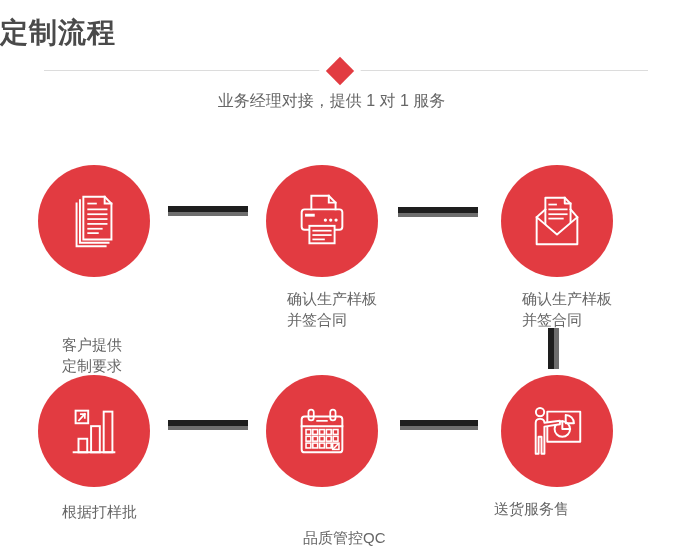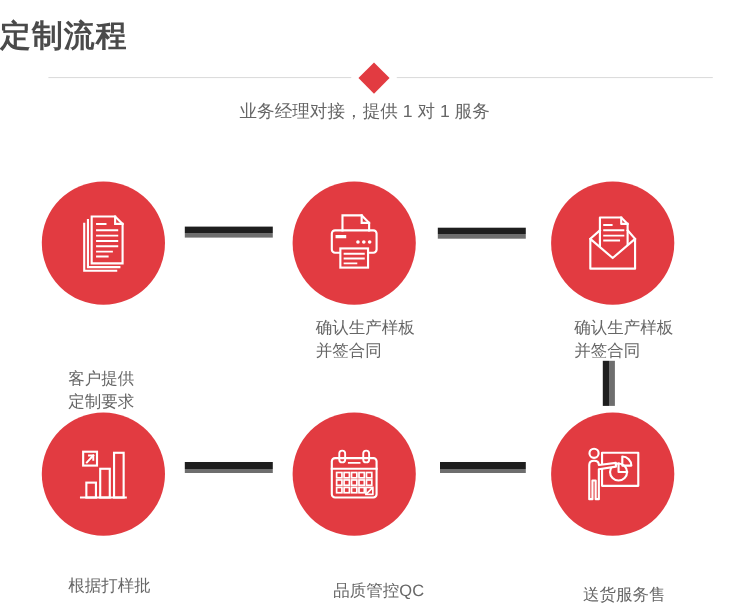--- a/index.html
+++ b/index.html
@@ -116,21 +116,21 @@
     <svg width="62" height="62" viewBox="0 0 64 64" fill="none" stroke="#ffffff" stroke-width="2" stroke-linecap="square">
       <line x1="11" y1="54" x2="53" y2="54"></line>
       <rect x="16" y="40" width="9" height="14"></rect>
       <rect x="29" y="27" width="9" height="27"></rect>
       <rect x="42" y="12" width="9" height="42"></rect>
       <rect x="13" y="11" width="13" height="13"></rect>
       <line x1="16.5" y1="21" x2="22.5" y2="14.5" stroke-width="1.8"></line>
       <polyline points="18.5,14.5 22.5,14.5 22.5,18.5" stroke-width="1.8" fill="none"></polyline>
     </svg>
   </div>
-  <div class="label" style="left:62px;top:522px;text-align:right;">
+  <div class="label" style="left:62px;top:501px;text-align:right;">
     <div>根据打样批</div>
   </div>
 
   <div class="circle" style="left:266px;top:375px;">
     <svg width="62" height="62" viewBox="0 0 64 64" fill="none" stroke="#ffffff" stroke-width="2" stroke-linecap="square">
       <rect x="11" y="17" width="42" height="37" rx="3"></rect>
       <line x1="11" y1="27" x2="53" y2="27"></line>
       <rect x="18" y="10" width="5.5" height="11" rx="2.75" stroke-width="1.8"></rect>
       <rect x="40.5" y="10" width="5.5" height="11" rx="2.75" stroke-width="1.8"></rect>
       <line x1="27" y1="21.5" x2="37" y2="21.5" stroke-width="1.8"></line>
@@ -160,17 +160,17 @@
   <div class="circle" style="left:501px;top:375px;">
     <svg width="62" height="62" viewBox="0 0 64 64" fill="none" stroke="#ffffff" stroke-width="2" stroke-linecap="square" stroke-linejoin="round">
       <rect x="22" y="12" width="34" height="31"></rect>
       <circle cx="37.5" cy="30" r="8"></circle>
       <polyline points="37.5,22 37.5,30 45.5,30"></polyline>
       <path d="M41,15.5 A8.5,8.5 0 0 1 49.5,24 L41,24 Z"></path>
       <circle cx="14.5" cy="12.5" r="4.3" fill="#e23b41"></circle>
       <path d="M10,55.5 L10,23.5 Q10,19.5 14.5,19.5 Q19,19.5 19,23.5 L35,21.5 L35,25 L19,27.5 L19,55.5 L16,55.5 L16,38 L13,38 L13,55.5 Z" fill="#e23b41"></path>
     </svg>
   </div>
-  <div class="label" style="left:530px;top:498px;margin-top:32px;">
+  <div class="label" style="left:494px;top:498px;">
     <div>送货服务售</div>
   </div>
 
 </div>
 
 </body></html>

